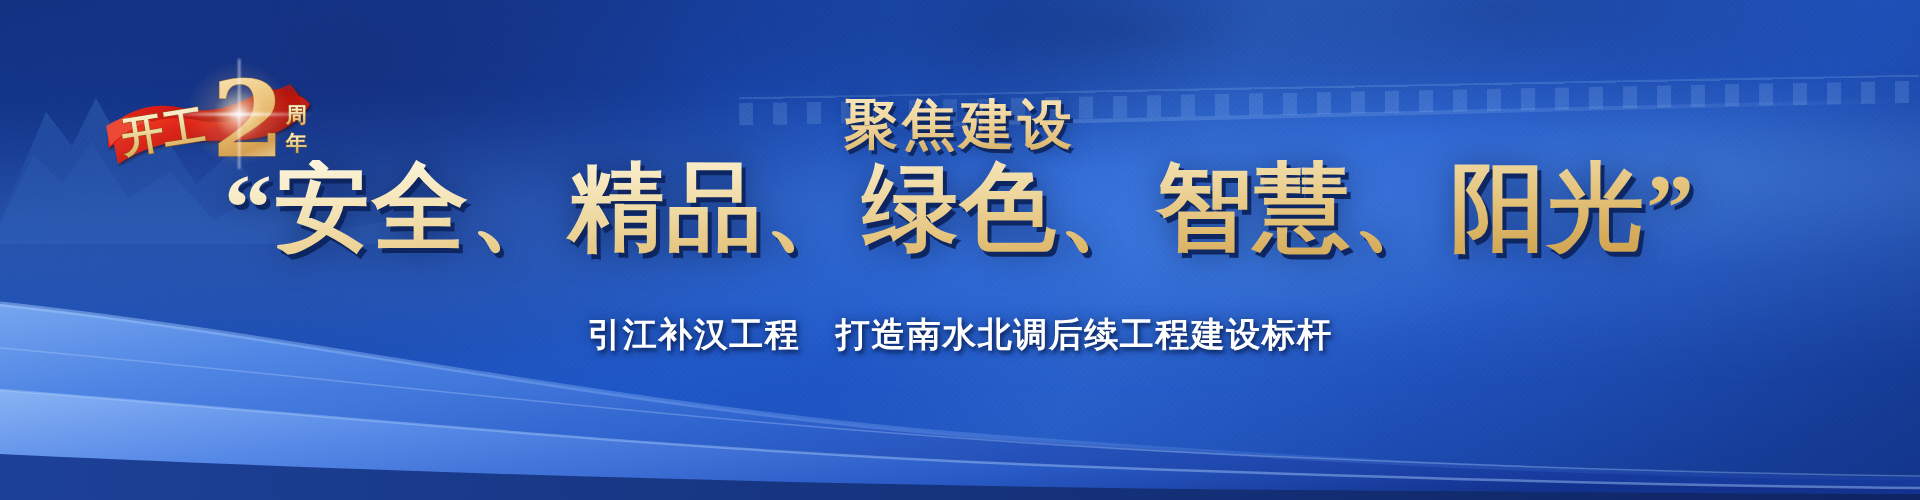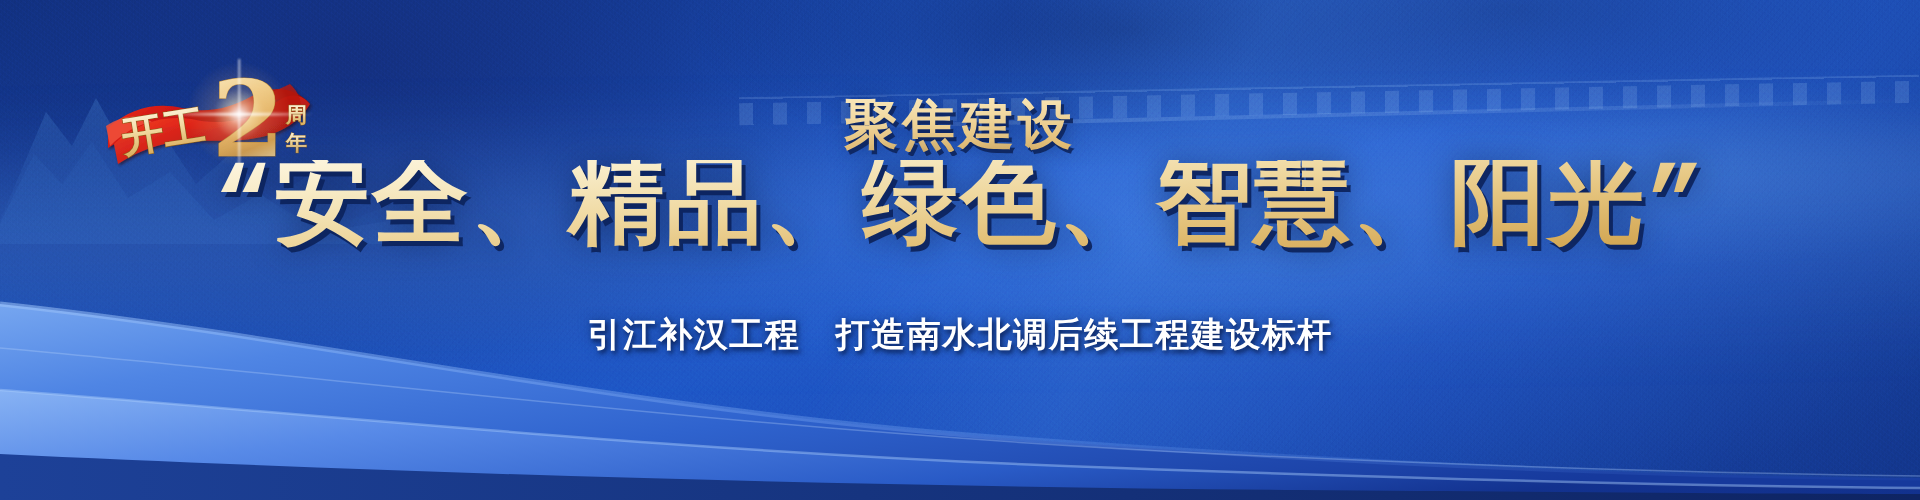--- a/index.html
+++ b/index.html
@@ -180,21 +180,21 @@
   .headline {
     position: absolute;
     left: 0;
     top: 160px;
     width: 1920px;
     text-align: center;
     font-size: 96px;
     font-weight: 700;
     line-height: 1;
     letter-spacing: 2px;
-    font-family: Liberation Mono, monospace;
+    font-family: Liberation Serif, serif;
     background: linear-gradient(176deg, #fffaeb 0%, #f8ecc8 22%, #efd8a0 44%, #e3c179 64%, #d4a957 84%, #c89a45 100%);
     -webkit-background-clip: text;
     background-clip: text;
     color: transparent;
     -webkit-text-fill-color: transparent;
     filter: drop-shadow(4px 5px 0 rgba(13,36,94,.95)) drop-shadow(0 0 16px rgba(8,26,74,.45));
     white-space: nowrap;
   }
 
   .subtitle {

